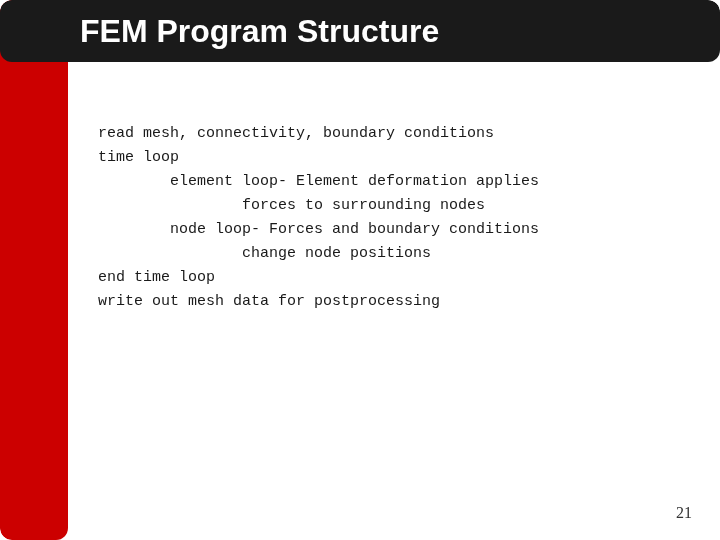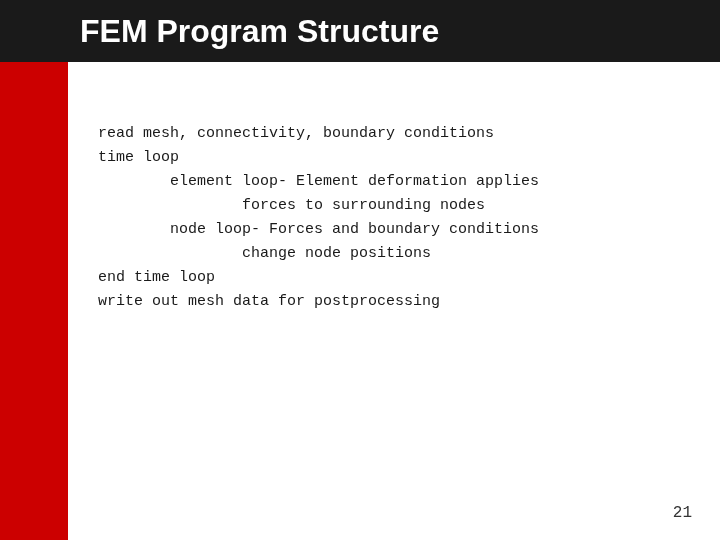--- a/index.html
+++ b/index.html
@@ -1,18 +1,19 @@
 <!DOCTYPE html>
 <html><head>
   <meta charset="utf-8">
   <style>
     * {
       margin: 0;
       padding: 0;
       box-sizing: border-box;
+      border-radius: 12px;
     }
 
     body {
       width: 720px;
       height: 540px;
       background: #ffffff;
       font-family: Arial, sans-serif;
       overflow: hidden;
       position: relative;
     }
@@ -66,21 +67,21 @@
       color: #1a1a1a;
       white-space: pre;
     }
 
     .slide-number {
       position: absolute;
       bottom: 18px;
       right: 28px;
       font-size: 16px;
       color: #333333;
-      font-family: Liberation Mono, monospace;
+      font-family: Liberation Serif, serif;
     }
   </style>
 </head>
 <body>
 
 <div class="left-bar">
 </div>
 
 <div class="header-bar">
   <span class="header-title">FEM Program Structure</span>

